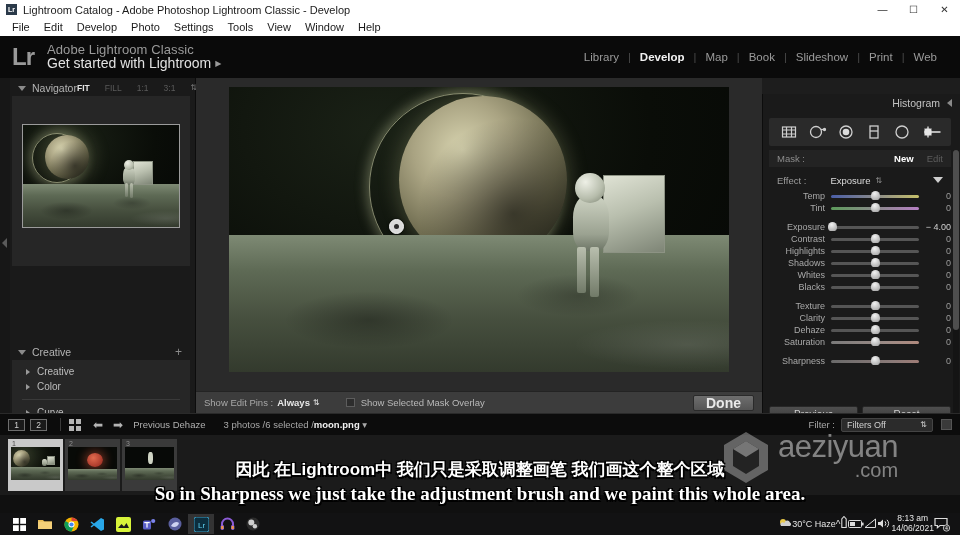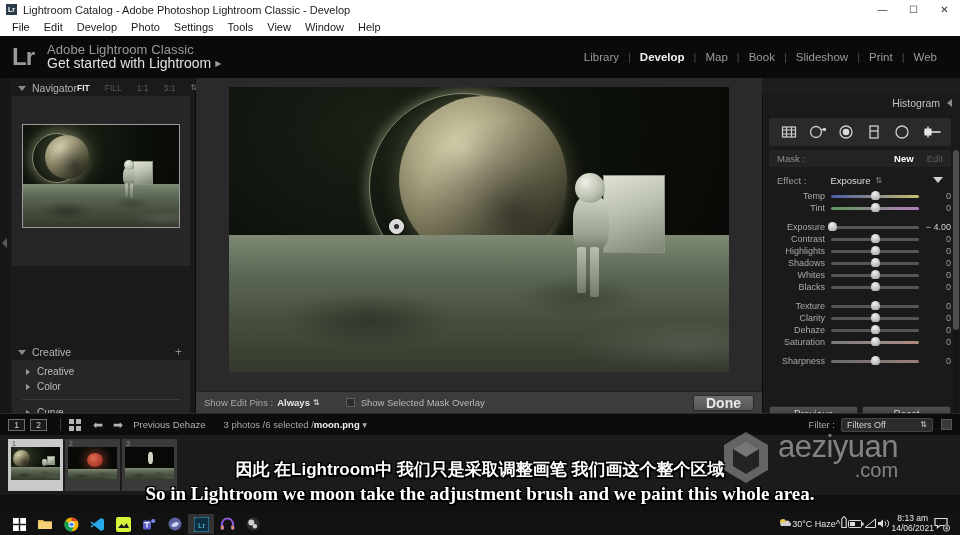--- a/index.html
+++ b/index.html
@@ -750,21 +750,21 @@
       </g>
     </svg>
     <div class="wm-text">
       <div class="wm-main">aeziyuan</div>
       <div class="wm-sub">.com</div>
     </div>
   </div>
 
   <div class="subtitle-zone">
     <div class="sub-cn">因此 在Lightroom中 我们只是采取调整画笔 我们画这个整个区域</div>
-    <div class="sub-en">So in Lightroom we moon take the adjustment brush and we paint this whole area.</div>
+    <div class="sub-en">So in Sharpness we just take the adjustment brush and we paint this whole area.</div>
   </div>
 
   <div class="taskbar">
     <div class="tsk">
       <svg width="13" height="13" viewBox="0 0 13 13">
           <g fill="#ffffff">
         <rect x="0" y="0" width="5.8" height="5.8"></rect>
             <rect x="7.2" y="0" width="5.8" height="5.8"></rect>
         <rect x="0" y="7.2" width="5.8" height="5.8"></rect>
             <rect x="7.2" y="7.2" width="5.8" height="5.8"></rect>

